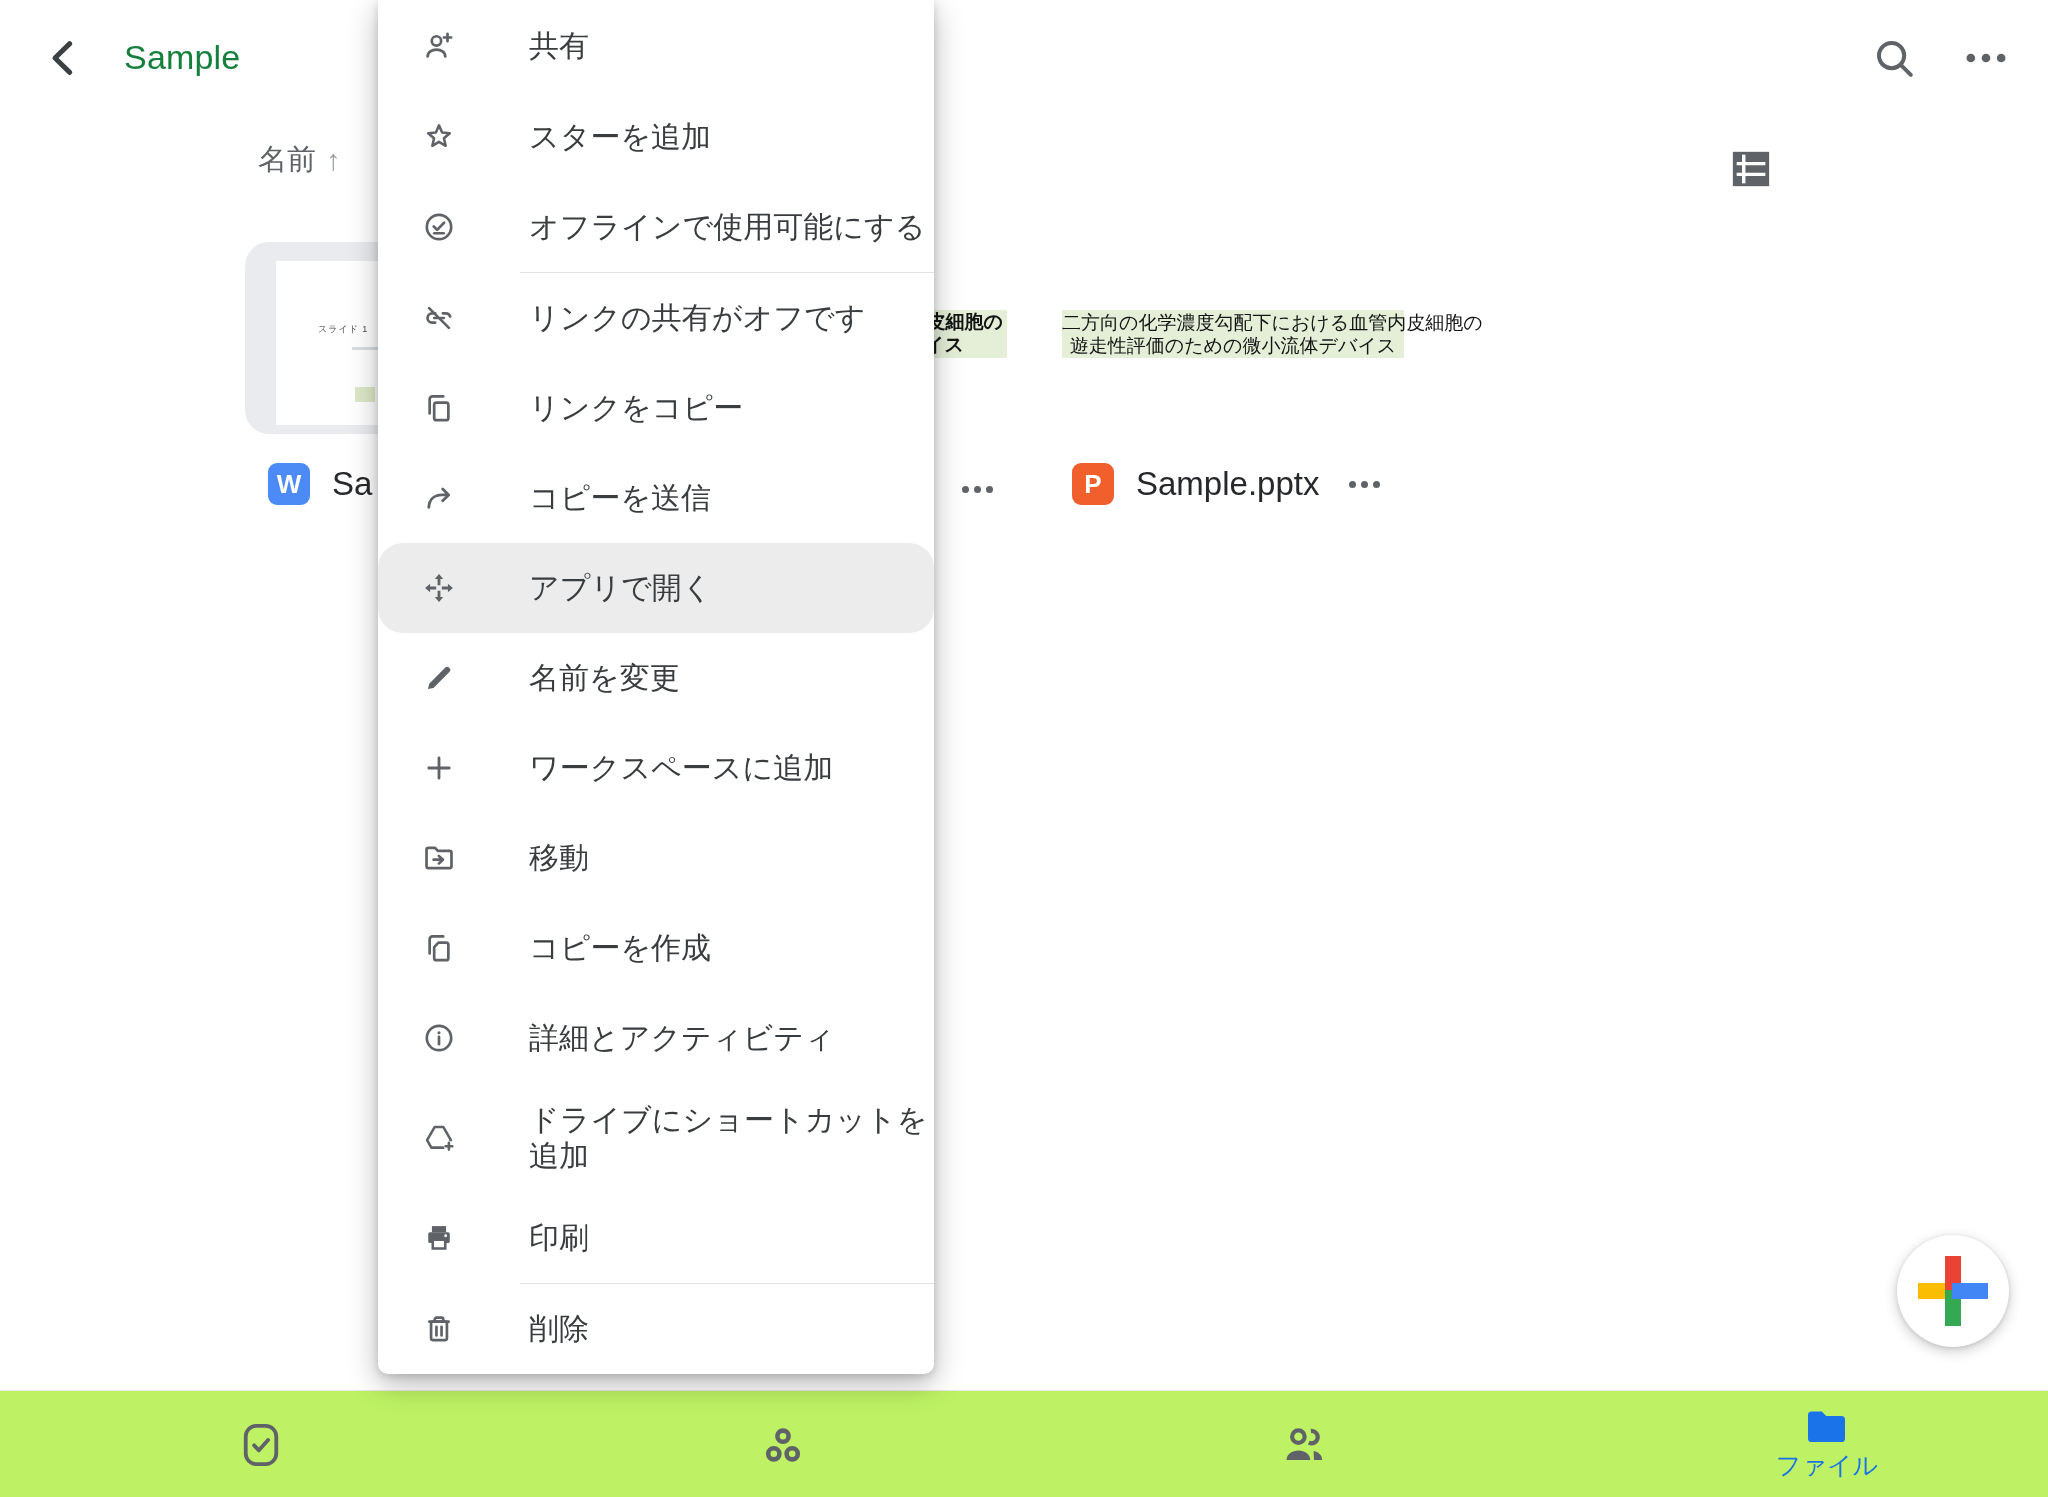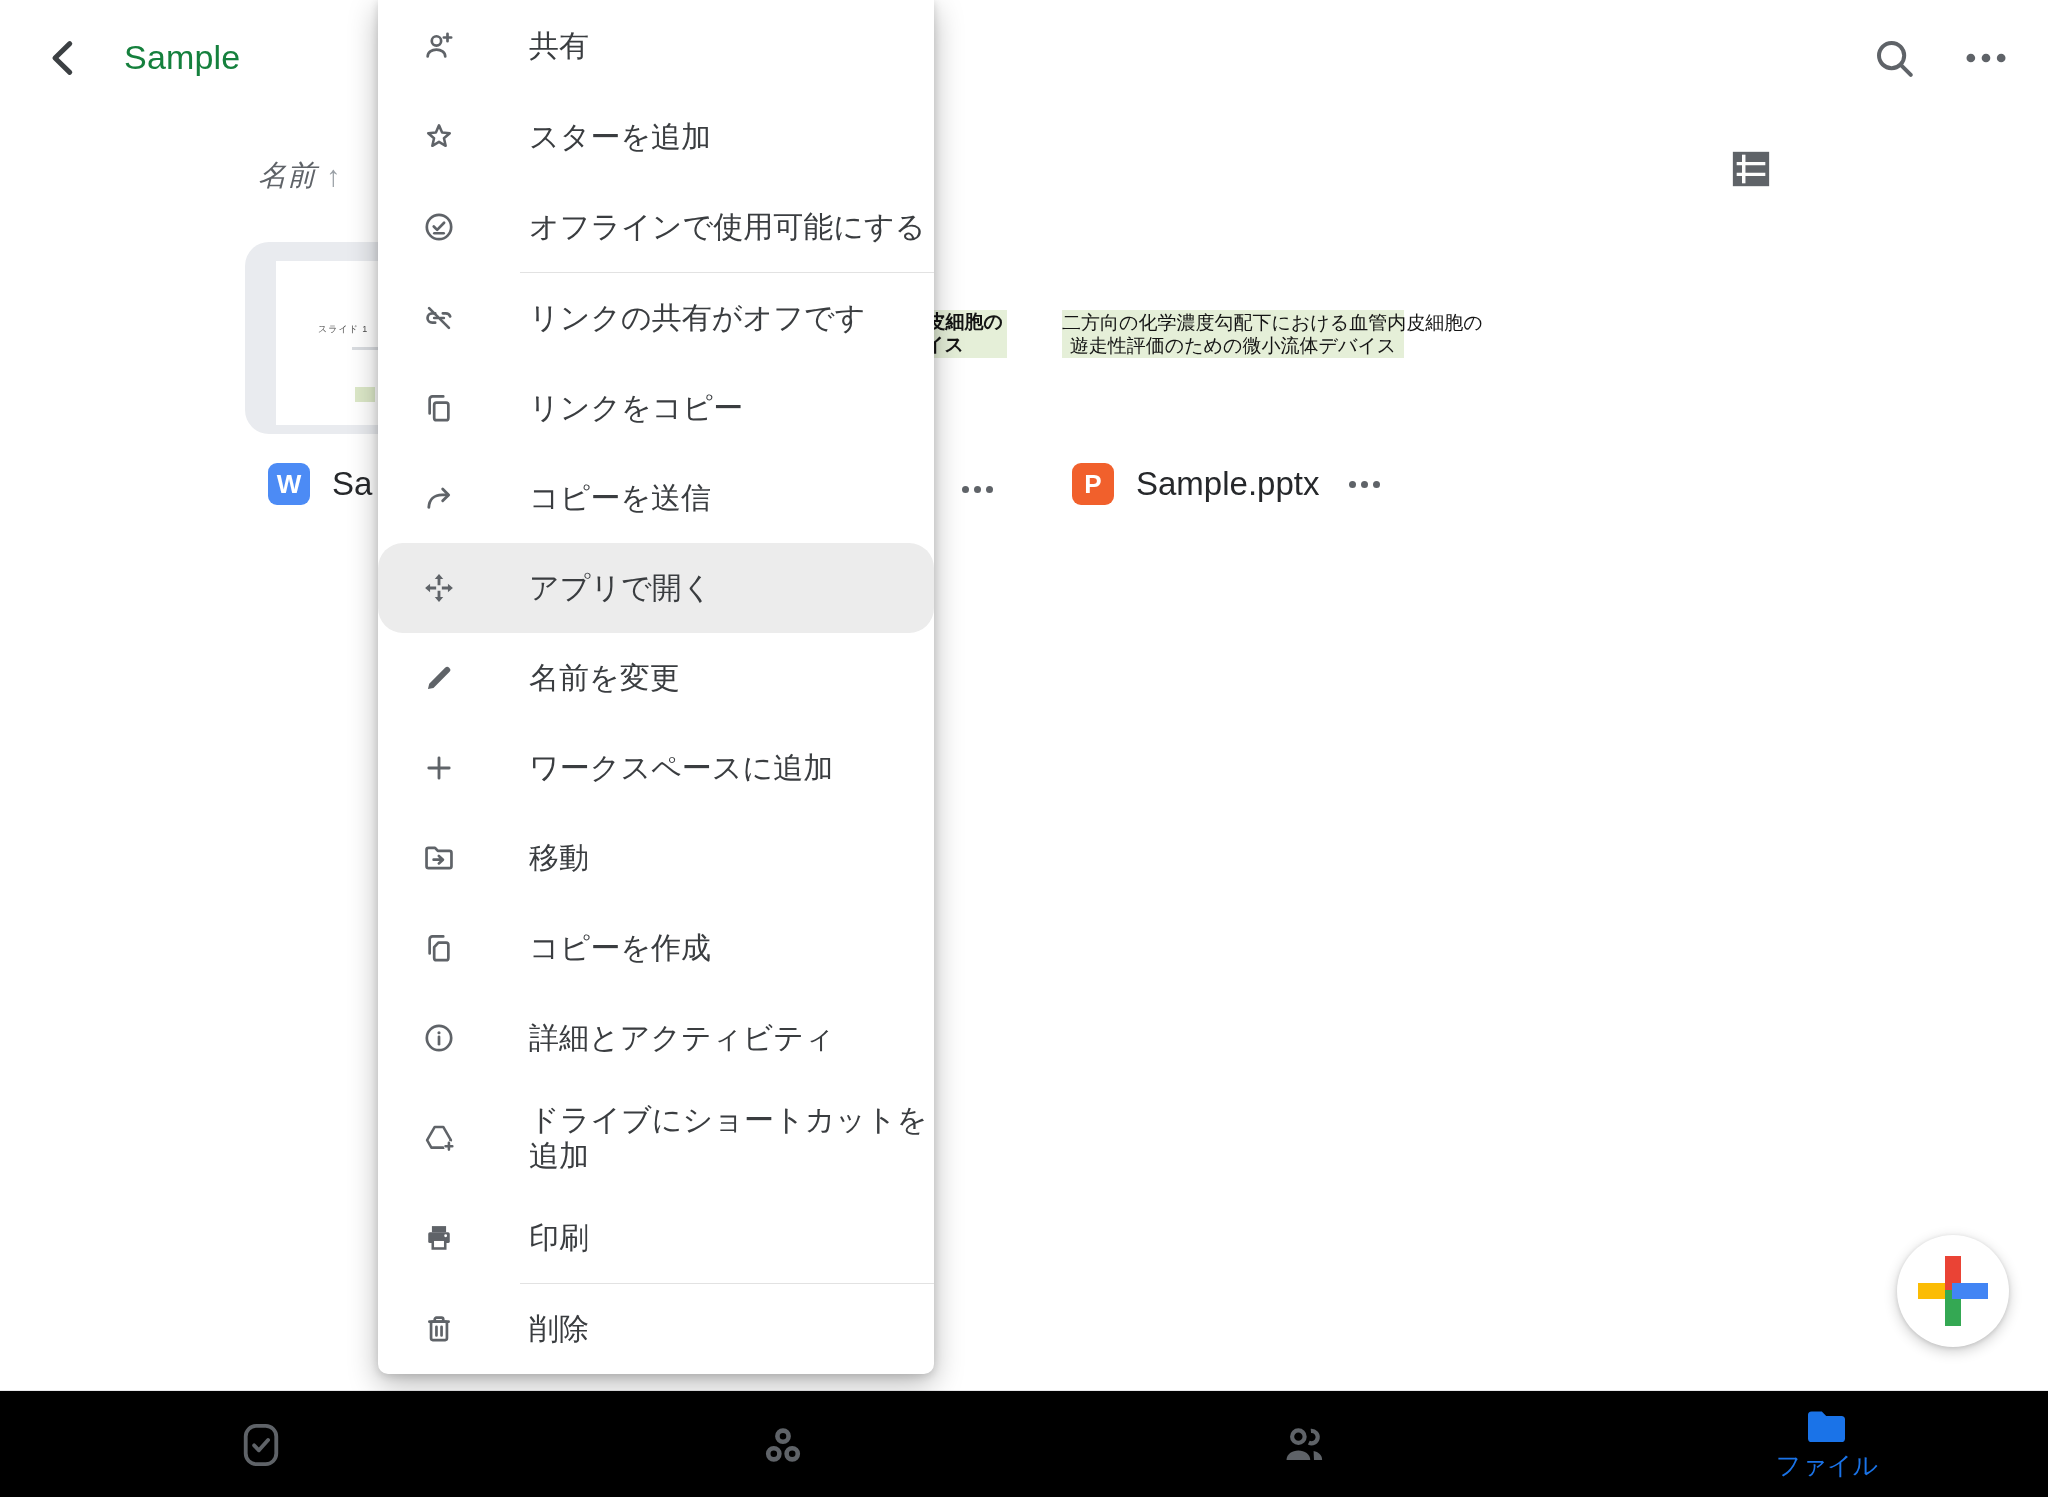--- a/index.html
+++ b/index.html
@@ -10,21 +10,21 @@
   
   .topbar { position:absolute; left:0; top:0; width:2048px; height:120px; }
   .back-btn { position:absolute; left:38px; top:32px; width:52px; height:52px; display:flex; align-items:center; justify-content:center; cursor:pointer; }
   .title { position:absolute; left:124px; top:38px; font-size:34px; color:#15803d; font-weight:500; letter-spacing:.2px; }
   .icon-btn { position:absolute; width:56px; height:56px; display:flex; align-items:center; justify-content:center; cursor:pointer; }
   .search-btn { left:1866px; top:30px; }
   .more-btn  { left:1958px; top:30px; }
 
   
   .sort-row { position:absolute; left:0; top:140px; width:2048px; height:60px; }
-  .sort-control { position:absolute; left:258px; top:16px; display:flex; align-items:center; gap:10px; cursor:pointer;font-style:italic; }
+  .sort-control { position:absolute; left:258px; top:0; display:flex; align-items:center; gap:10px; cursor:pointer; }
   .sort-label { font-size:29px; color:#5F6368; font-weight:500; }
   .sort-arrow { font-size:29px; color:#9AA0A6; }
   .viewlist-btn { position:absolute; left:1722px; top:0; width:58px; height:58px; display:flex; align-items:center; justify-content:center; cursor:pointer; }
 
   
   .thumb-area { position:absolute; left:0; top:236px; width:2048px; height:210px; }
   .doc-card { position:absolute; left:245px; top:6px; width:424px; height:192px;
     background:#E9EBEF; border-radius:24px; overflow:hidden; cursor:pointer; }
   .doc-page { position:absolute; left:31px; top:19px; right:0; bottom:9px; background:#fff; }
   .doc-micro { position:absolute; left:42px; top:62px; font-size:9px; color:#4a4a4a; letter-spacing:1px; }
@@ -59,21 +59,21 @@
   .menu-item { height:90px; display:flex; align-items:center; padding-left:44px; cursor:pointer; }
   .menu-item:first-child { height:92px; }
   .menu-item.tall { height:110px; }
   .menu-item.highlighted { background:#ECECEC;border-radius:25px; }
   .mi-icon { width:34px; height:34px; flex:0 0 34px; display:flex; align-items:center; justify-content:center; }
   .mi-label { margin-left:73px; font-size:30px; color:#3A3D40; line-height:36px; max-width:400px; }
   .menu-divider { height:1px; background:#E2E2E2; margin-left:142px; }
 
   
   .bottom-nav { position:absolute; left:0; top:1390px; width:2048px; height:107px;
-    background:#000000; border-top:1px solid #E7E7E9; z-index:10; }
+    background:#bef264; border-top:1px solid #E7E7E9; z-index:10; }
   .nav-item { position:absolute; top:0; width:200px; height:107px; display:flex;
     flex-direction:column; align-items:center; justify-content:center; cursor:pointer; }
   .nav-1 { left:161px; } .nav-2 { left:683px; } .nav-3 { left:1204px; } .nav-4 { left:1727px; }
   .nav-label { font-size:25px; color:#1A73E8; font-weight:500; margin-top:2px; }
 
   
   .fab { position:absolute; left:1897px; top:1235px; width:112px; height:112px; background:#fff;
     border-radius:50%; z-index:20; box-shadow:0 4px 14px rgba(0,0,0,.2), 0 1px 4px rgba(0,0,0,.12);
     display:flex; align-items:center; justify-content:center; cursor:pointer; }
   .gplus { position:relative; width:70px; height:70px; }

